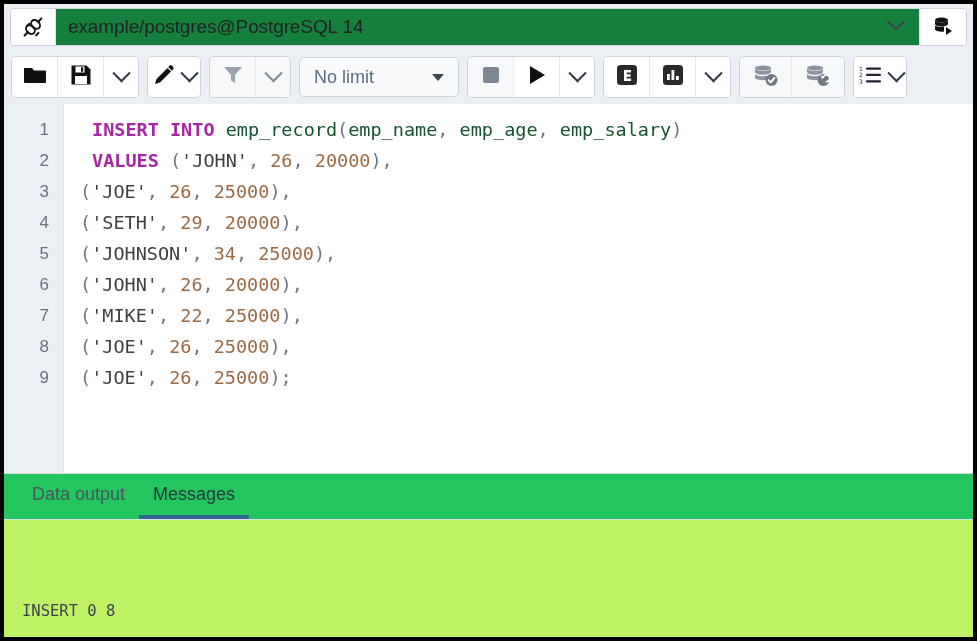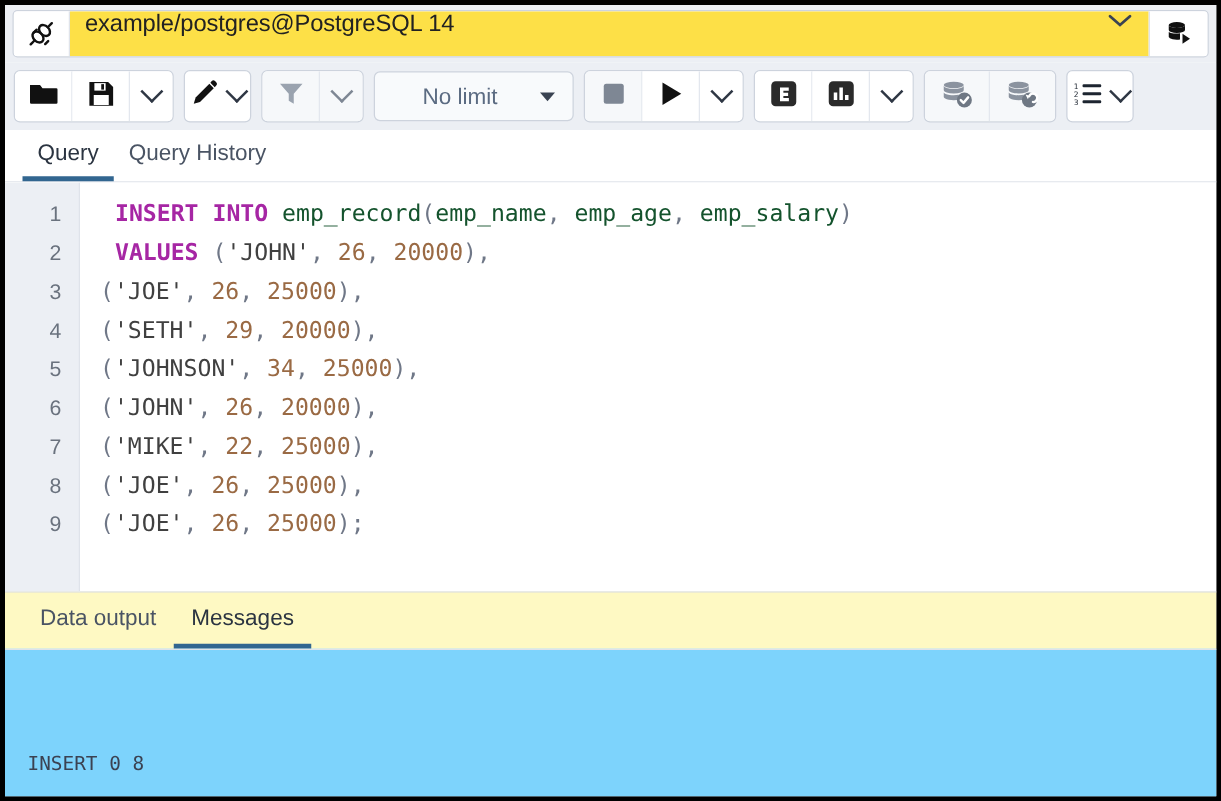--- a/index.html
+++ b/index.html
@@ -53,23 +53,24 @@
     display: flex;
     align-items: center;
     justify-content: center;
     border-right: 1px solid #dfe3ea;
     background: #ffffff;
   }
   .conn-select {
     flex: 1 1 auto;
     height: 100%;
     display: flex;
+    align-items: center;
     justify-content: space-between;
     padding: 0 12px 0 12px;
-    background: #fde047;
+    background: #15803d;
     cursor: pointer;
   }
   .conn-title {
     font-size: 19px;
     color: #222222;
     letter-spacing: -0.1px;
     white-space: nowrap;
   }
   .conn-db-btn {
     width: 46px;
@@ -127,21 +128,20 @@
     display: flex;
     align-items: center;
     justify-content: space-between;
     padding: 0 14px;
     box-sizing: border-box;
     cursor: pointer;
   }
   .limit-text {
     font-size: 18px;
     color: #5b6b82;
-    margin-left: 24px;
   }
 
   .caret-glyph {
     display: inline-block;
     width: 0; height: 0;
     border-left: 6px solid transparent;
     border-right: 6px solid transparent;
     border-top: 7px solid #3a4352;
   }
   .chev {
@@ -218,21 +218,21 @@
   .kw  { color: #a626a4; font-weight: bold; margin-left: 12px; }
   .str { color: #404040; }
   .num { color: #9a6a44; }
   .idn { color: #14532d; }
   .pun { color: #6f7787; }
 
   
   .out-tabs {
     height: 46px;
     min-height: 46px;
-    background: #fef9c3;
+    background: #22c55e;
     border-top: 1px solid #d7dce4;
     display: flex;
     align-items: flex-end;
     padding-left: 14px;
     box-sizing: border-box;
   }
   .out-tab {
     height: 100%;
     display: flex;
     align-items: center;
@@ -244,21 +244,21 @@
     border-bottom: 4px solid transparent;
   }
   .out-tab.active {
     color: #2b3441;
     border-bottom: 4px solid #326690;
     justify-content: center;
   }
   .messages {
     flex: 0 0 auto;
     height: 118px;
-    background: #7dd3fc;
+    background: #bef264;
     border-top: 1px solid #dfe3ea;
     padding: 16px 0 0 18px;
     box-sizing: border-box;
     font-family: "DejaVu Sans Mono", monospace;
     font-size: 15.5px;
     line-height: 30px;
     color: #3b4252;
     white-space: pre;
     overflow: hidden;
   }
@@ -449,28 +449,20 @@
               <text x="1" y="13.4">2</text>
               <text x="1" y="19.8">3</text>
             </g>
           </svg>
         </span>
         <span class="chev" style="margin-left:6px"></span>
       </div>
     </div>
   </div>
 
-  <div class="tabs-row">
-    <div class="tab active">
-      <span>Query</span>
-    </div>
-    <div class="tab">
-      <span>Query History</span>
-    </div>
-  </div>
 
   <div class="editor">
     <div class="gutter" id="gutter">
         <div class="gutter-num">1</div>
         <div class="gutter-num">2</div>
         <div class="gutter-num">3</div>
         <div class="gutter-num">4</div>
         <div class="gutter-num">5</div>
         <div class="gutter-num">6</div>
         <div class="gutter-num">7</div>

